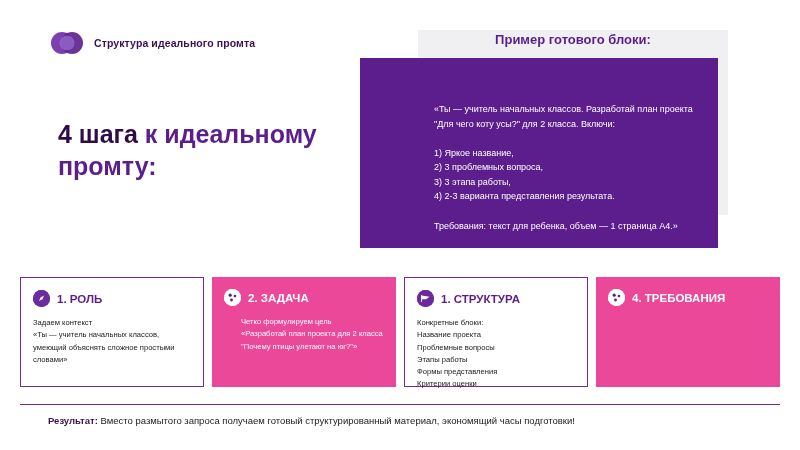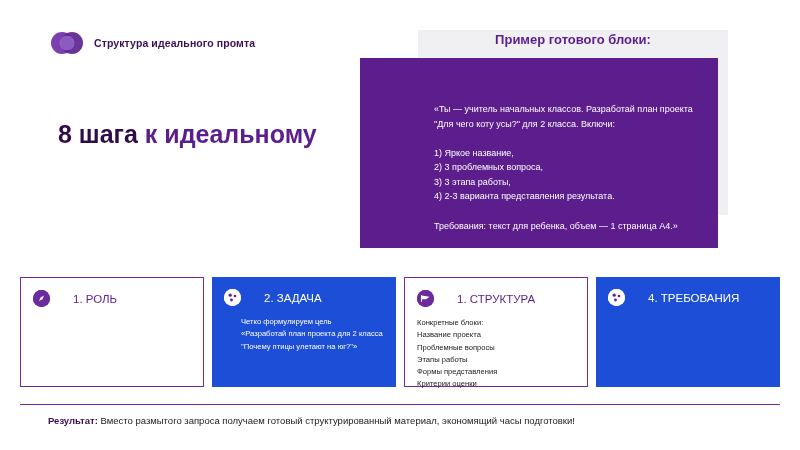--- a/index.html
+++ b/index.html
@@ -113,21 +113,21 @@
     width: 184px;
     height: 110px;
     position: relative;
     box-sizing: border-box;
   }
   .card.outline {
     border: 1px solid #6b2a9e;
     background: #ffffff;
   }
   .card.filled {
-    background: #1d4ed8;
+    background: #ec4899;
   }
   .card-head {
     display: flex;
     align-items: center;
     gap: 7px;
     padding: 12px 0 0 12px;
   }
   .card-icon {
     width: 17px;
     height: 17px;
@@ -135,24 +135,23 @@
     background: #6b2a9e;
     position: relative;
     flex: none;
   }
   .card.filled .card-icon {
     background: #ffffff;
   }
   .card-icon svg { display:block; }
   .card-title {
     font-size: 11.5px;
-    font-weight: normal;
+    font-weight: bold;
     color: #5b1e8c;
     white-space: nowrap;
-    margin-left: 16px;
   }
   .card.filled .card-title {
     color: #ffffff;
   }
   .card-body {
     padding: 10px 12px 0 12px;
     font-size: 7.6px;
     line-height: 1.62;
     color: #1a1a1a;
     white-space: pre-line;
@@ -193,21 +192,22 @@
       <svg width="34" height="26" viewBox="0 0 34 26">
         <circle cx="12" cy="13" r="11" fill="#7b3fb0"></circle>
         <circle cx="22" cy="13" r="11" fill="#5b1e8c" opacity="0.9"></circle>
         <circle cx="17" cy="13" r="7.5" fill="#9b6fd0" opacity="0.75"></circle>
       </svg>
     </span>
     <span class="brand-title">Структура идеального промта</span>
   </div>
 
   <div class="headline">
-    <span class="bold-dark">8 шага</span><span> к идеальному</span><br>
+    <span class="bold-dark">4 шага</span><span> к идеальному</span><br>
+    <span>промту:</span>
   </div>
 
   <div class="example-shadow"></div>
   <div class="example-title">Пример готового блоки:</div>
   <div class="example-panel"></div>
   <div class="example-body">«Ты — учитель начальных классов. Разработай план проекта "Для чего коту усы?" для 2 класса. Включи:
 
 1) Яркое название,
 2) 3 проблемных вопроса,
 3) 3 этапа работы,
@@ -220,20 +220,22 @@
     <div class="card outline">
       <div class="card-head">
         <span class="card-icon">
           <svg width="17" height="17" viewBox="0 0 17 17">
             <circle cx="8.5" cy="8.5" r="8.5" fill="#6b2a9e"></circle>
             <path d="M11 5.5 L7.5 7.5 L6 11 L9.5 9.2 Z" fill="#ffffff"></path>
           </svg>
         </span>
         <span class="card-title">1. РОЛЬ</span>
       </div>
+      <div class="card-body">Задаем контекст
+«Ты — учитель начальных классов, умеющий объяснять сложное простыми словами»</div>
     </div>
 
     <div class="card filled">
       <div class="card-head">
         <span class="card-icon">
           <svg width="17" height="17" viewBox="0 0 17 17">
             <circle cx="8.5" cy="8.5" r="8.5" fill="#ffffff"></circle>
             <circle cx="6.2" cy="6.2" r="1.6" fill="#5b1e8c"></circle>
             <circle cx="11" cy="7" r="1.3" fill="#5b1e8c"></circle>
             <circle cx="7.5" cy="11" r="1.4" fill="#5b1e8c"></circle>

